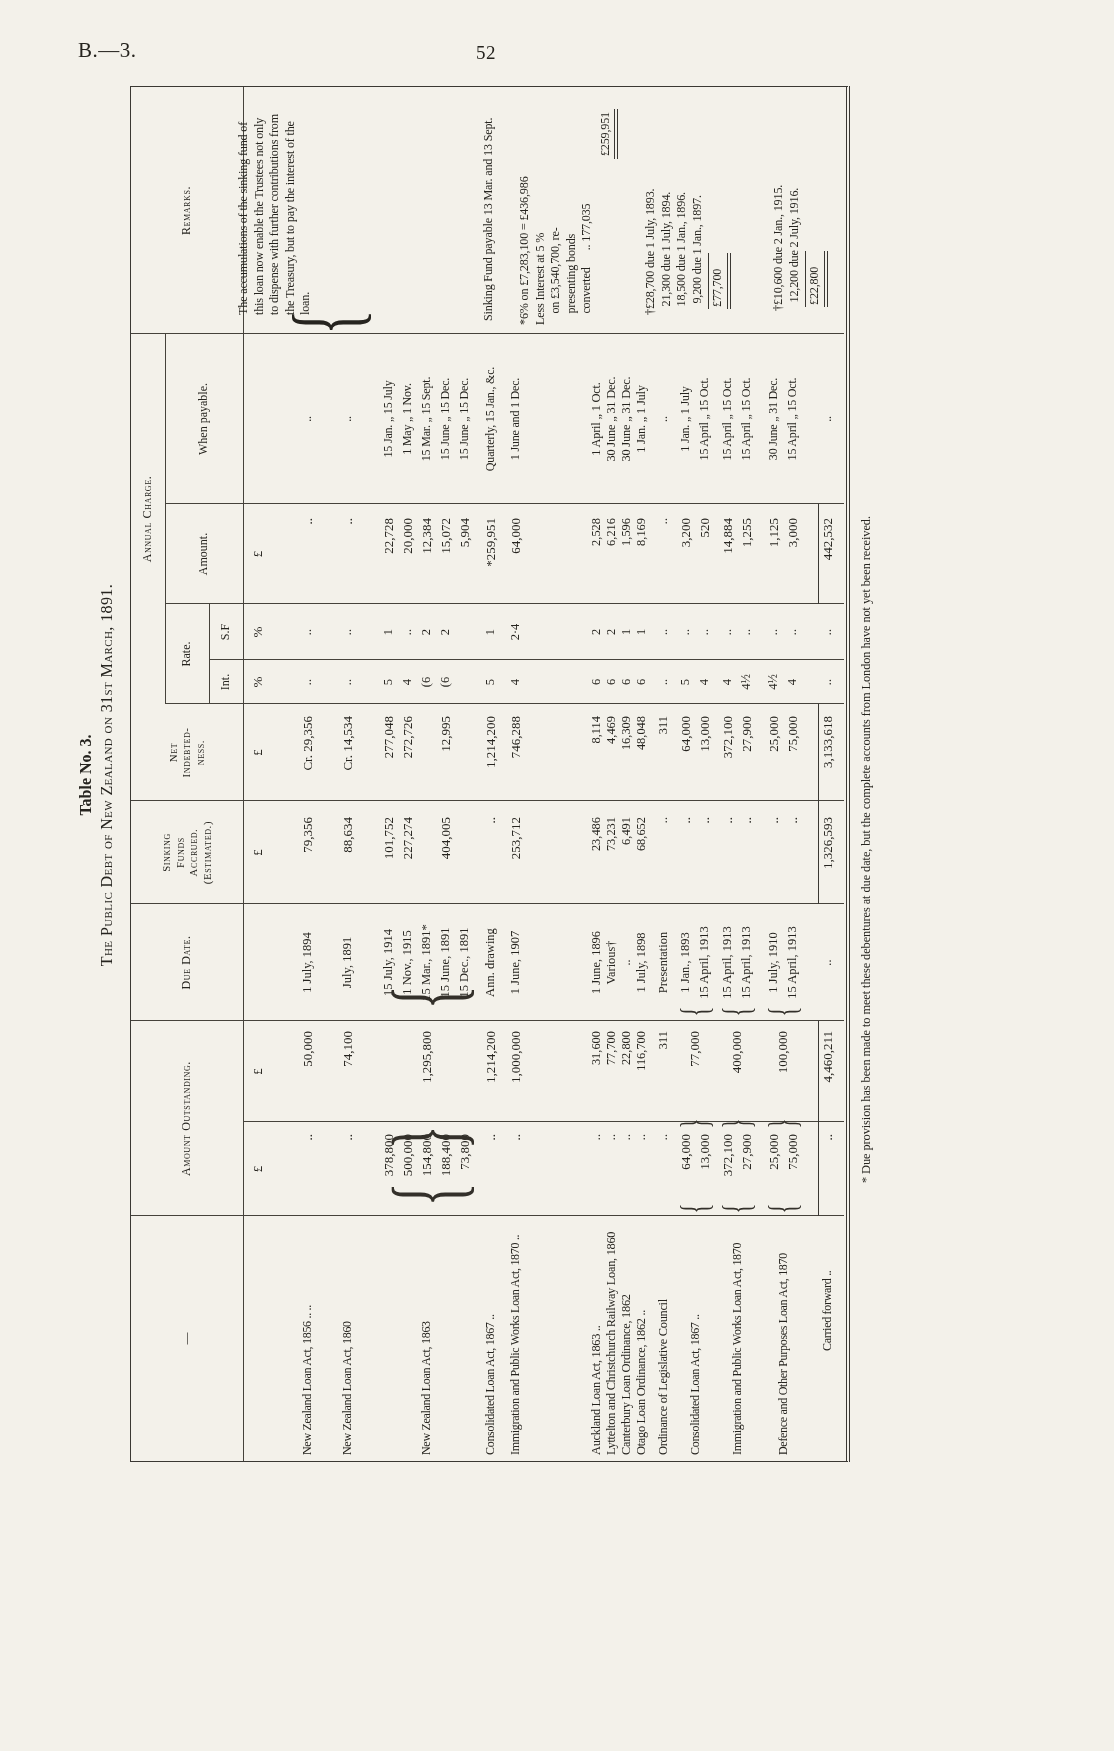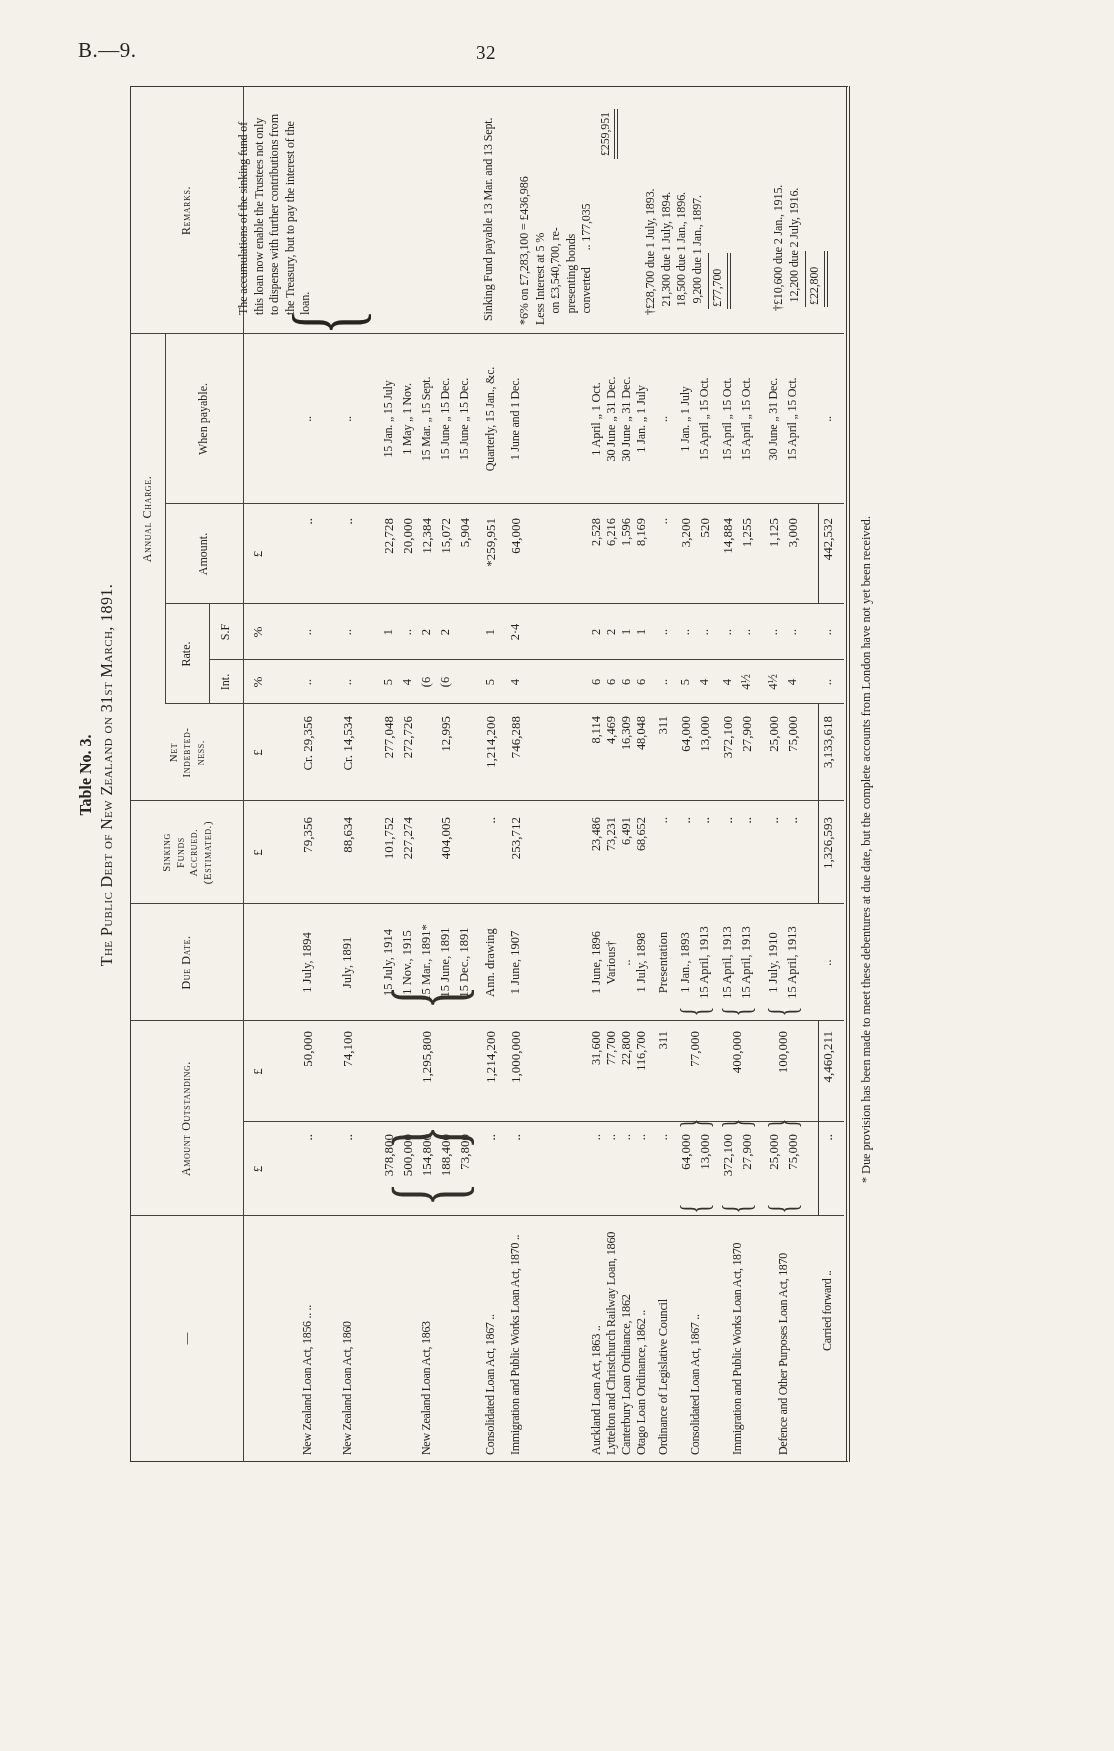--- a/index.html
+++ b/index.html
@@ -69,22 +69,22 @@
   .rtotal{display:inline-block;border-bottom:4px double #3a3833;padding:0 3px 1px 3px;}
   .rtotal.ruled{border-top:1px solid #3a3833;padding:1px 16px 1px 2px;}
   #remark-a-brace{position:absolute;left:-16px;top:42px;font-size:96px;line-height:96px;
     transform:scaleX(.55);font-weight:100;}
   #remark-a .txt{margin-left:14px;width:206px;}
   #footnote{position:absolute;left:452px;top:784px;width:870px;font-size:12.4px;letter-spacing:-.1px;}
 </style>
 </head>
 <body>
 
-<div class="corner" id="docref">B.—9.</div>
-<div class="corner" id="pageno">32</div>
+<div class="corner" id="docref">B.—3.</div>
+<div class="corner" id="pageno">52</div>
 
 <div id="canvas">
 
   <div class="ttl" id="tableno">Table No. 3.</div>
   <div class="ttl" id="maintitle">The Public Debt of New Zealand on 31st March, 1891.</div>
 
   <div id="tbox">
 
     <div class="vline" style="left:245px;top:0;height:713px"></div>
     <div class="vline" style="left:339px;top:112px;height:601px"></div>

